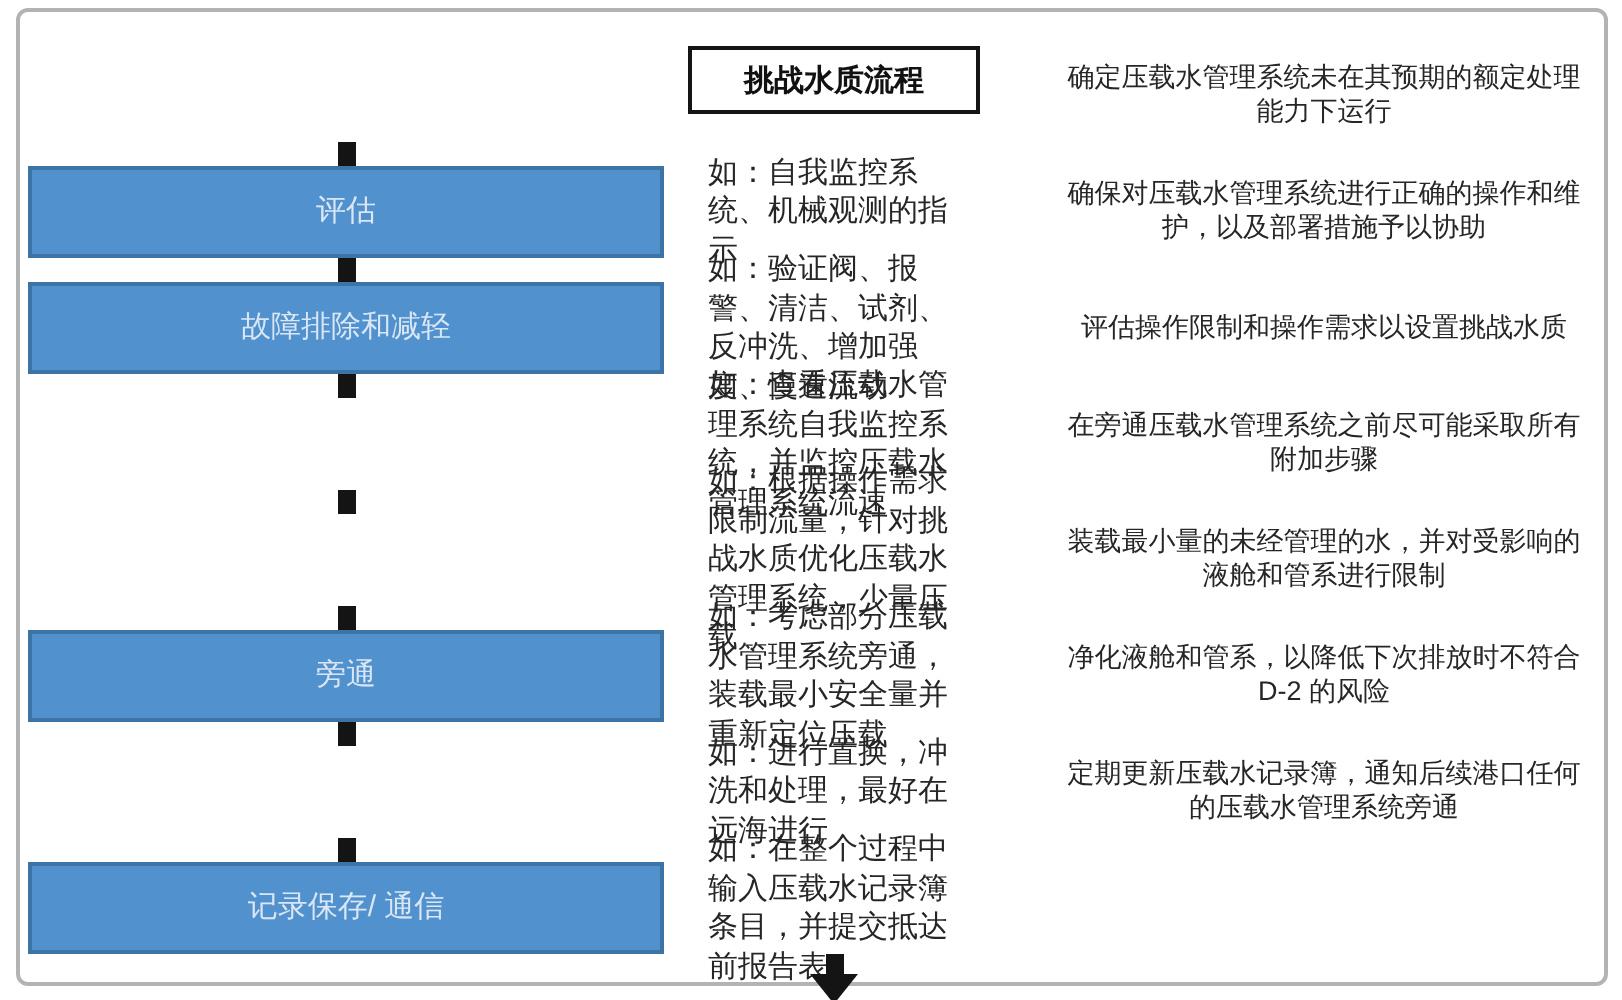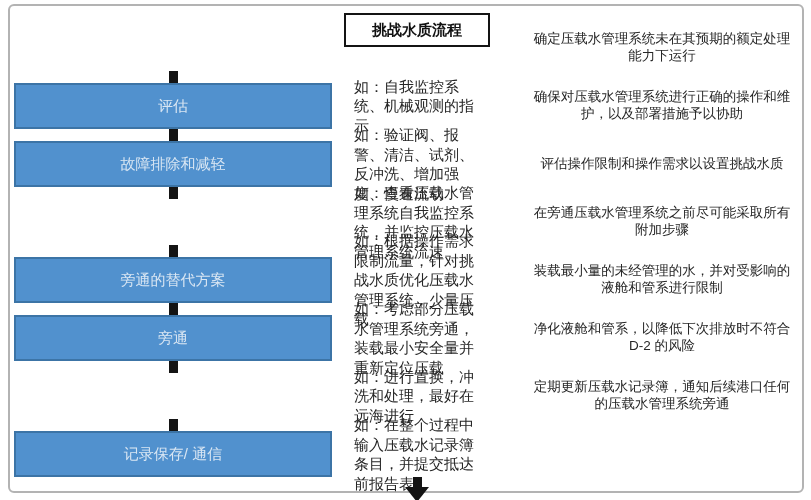--- a/index.html
+++ b/index.html
@@ -30,21 +30,21 @@
   .grid {
     display: grid;
     grid-template-columns: 318px 146px 1fr;
     column-gap: 12px;
     width: 100%;
   }
   .title-cell {
     grid-column: 2;
     display: flex;
     justify-content: center;
-    align-items: flex-start;
+    align-items: flex-end;
     height: 44px;
   }
   .title-box {
     width: 146px;
     height: 34px;
     background: #ffffff;
     border: 2px solid #141414;
     box-sizing: border-box;
     display: flex;
     align-items: center;
@@ -166,23 +166,20 @@
         <div class="cell mid row-h">
           <div class="connector"></div>
         </div>
         <div class="cell right row-h">如：查看压载水管理系统自我监控系统，并监控压载水管理系统流速</div>
       </div>
 
       <div class="step-row">
         <div class="cell left row-h">在旁通压载水管理系统之前尽可能采取所有附加步骤</div>
         <div class="cell mid row-h">
           <div class="connector"></div>
-          <div class="flow-box">
-            <span>旁通的替代方案</span>
-          </div>
         </div>
         <div class="cell right row-h">如：根据操作需求限制流量，针对挑战水质优化压载水管理系统，少量压载</div>
       </div>
 
       <div class="step-row">
         <div class="cell left row-h">装载最小量的未经管理的水，并对受影响的液舱和管系进行限制</div>
         <div class="cell mid row-h">
           <div class="connector"></div>
           <div class="flow-box">
             <span>旁通</span>

